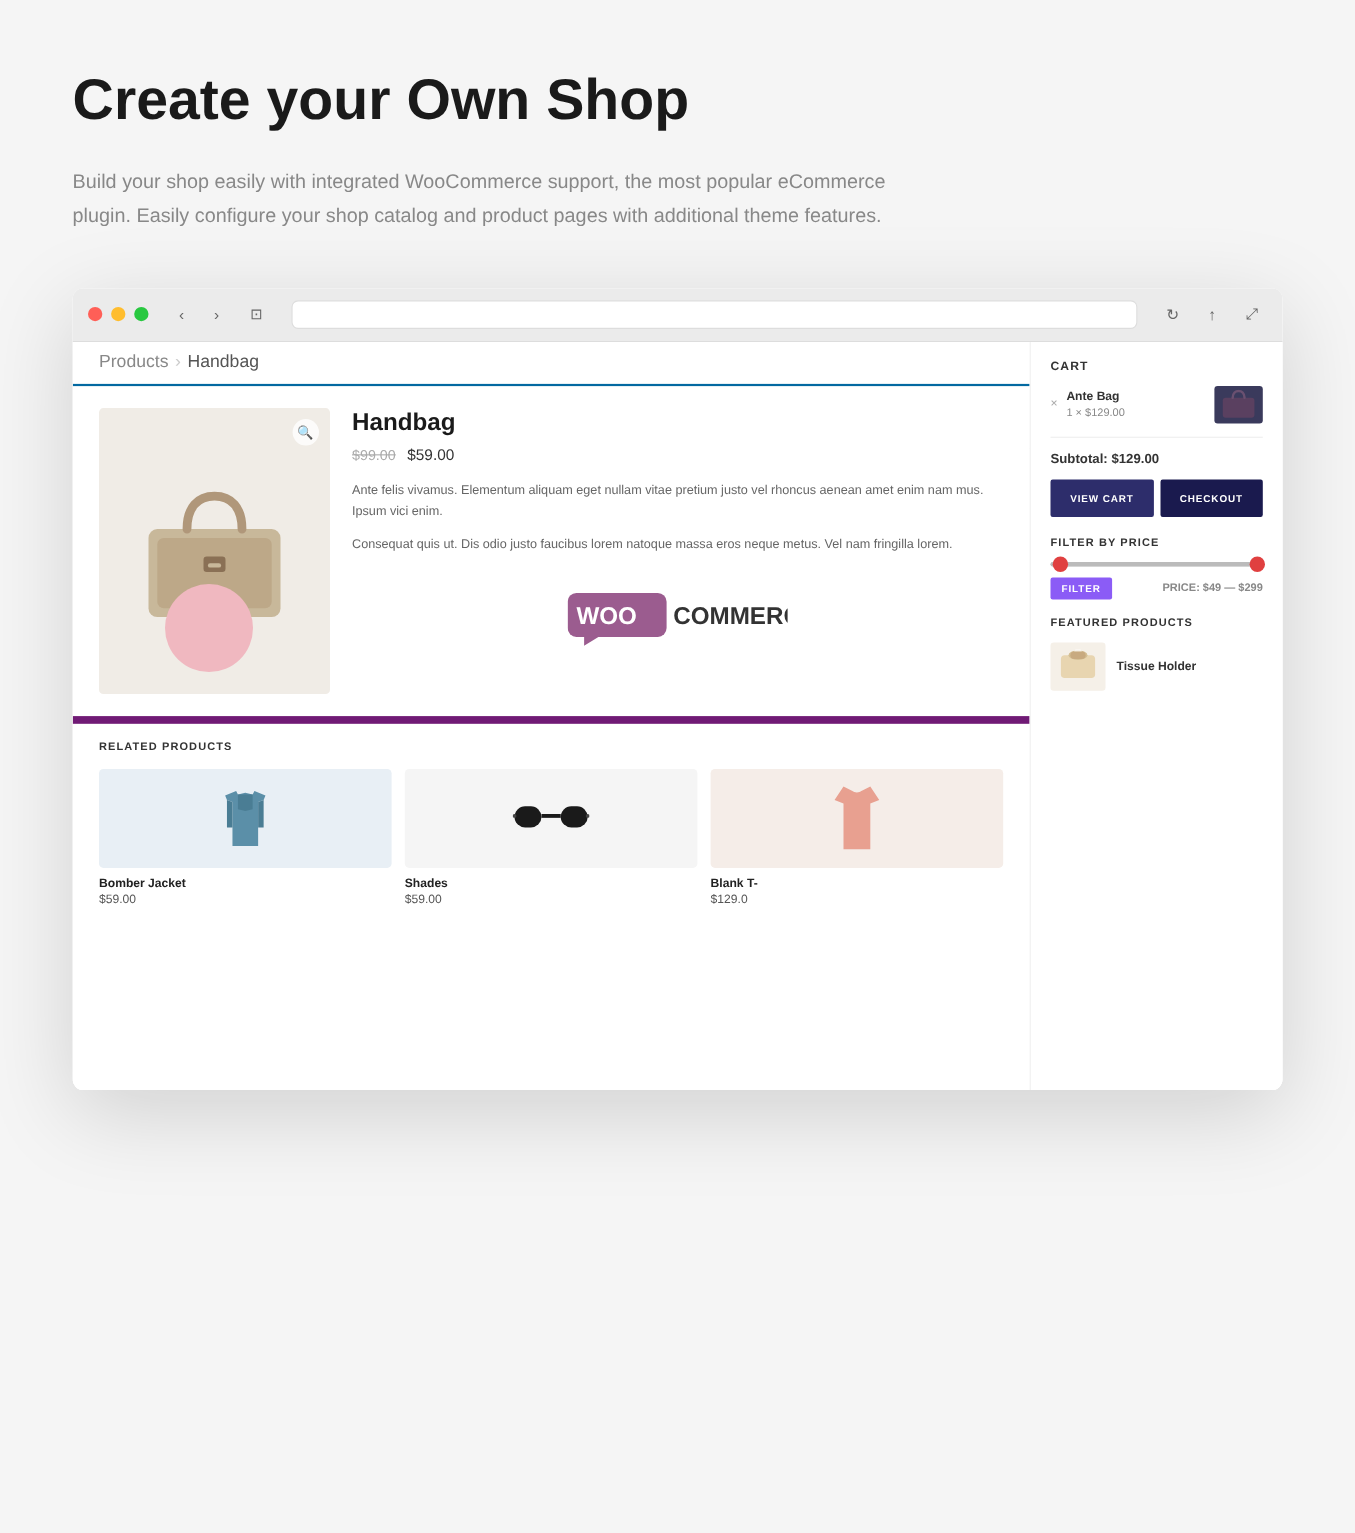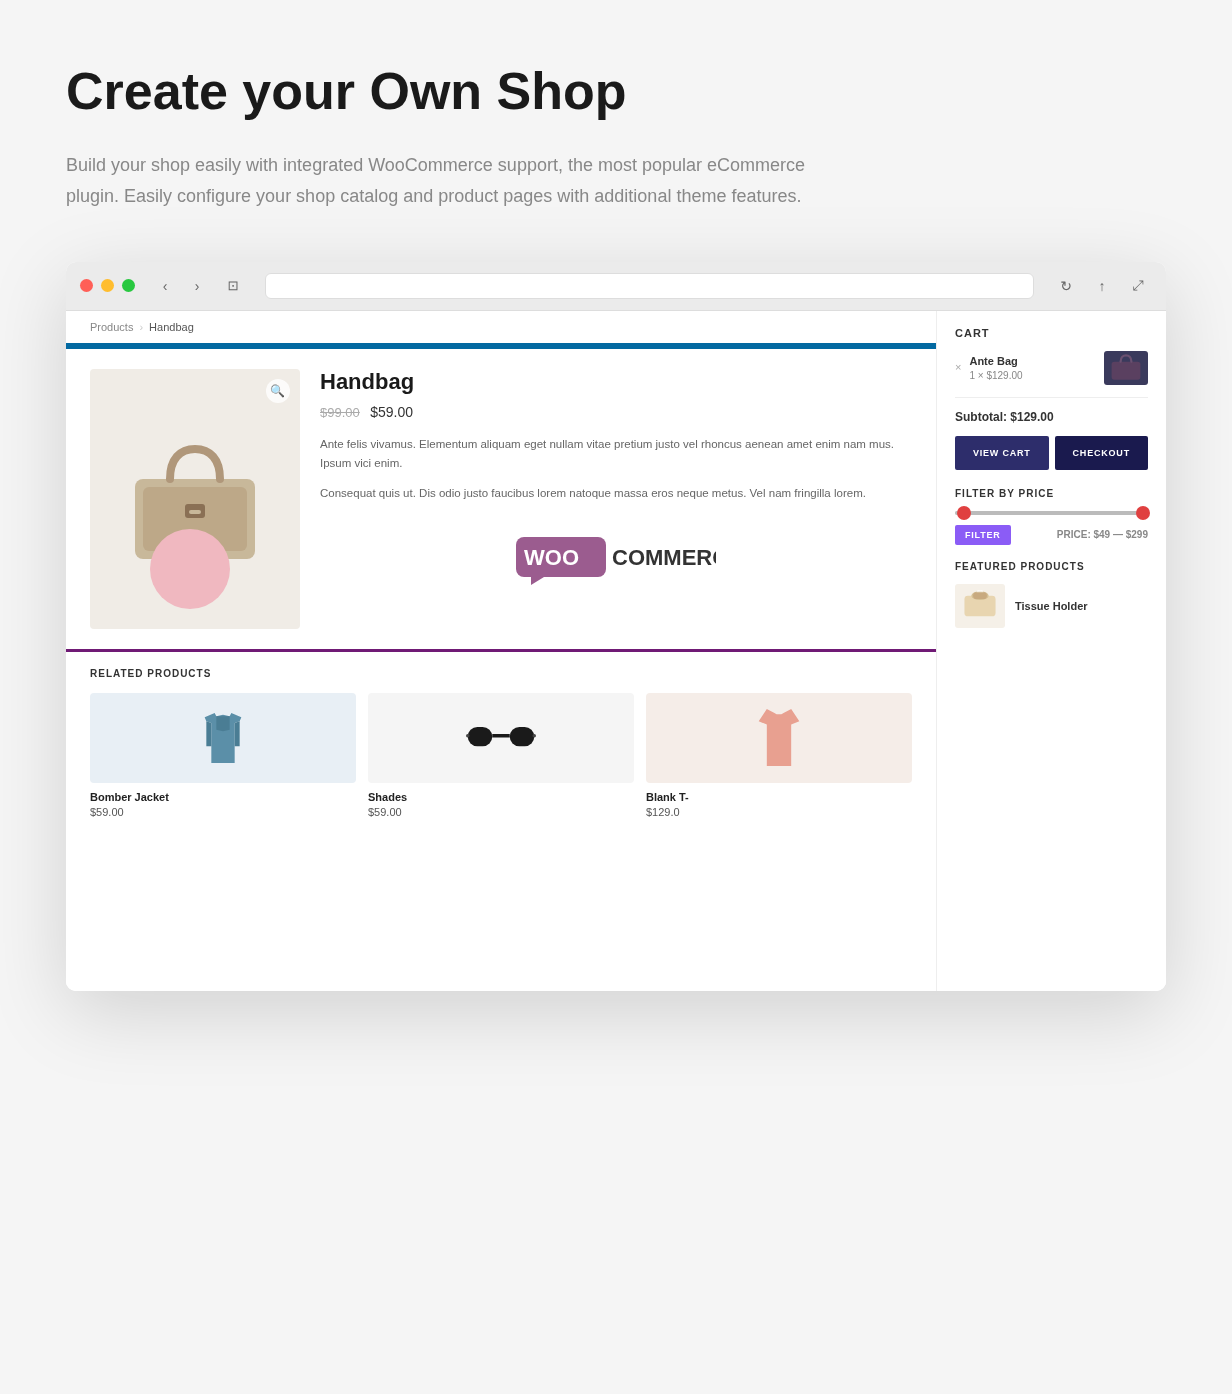--- a/index.html
+++ b/index.html
@@ -203,23 +203,23 @@
       left: 0;
       top: 0;
       right: 0;
       bottom: 0;
       background: #fff;
       z-index: 10;
     }
 
     .breadcrumb-bar {
       padding: 10px 24px;
-      font-size: 11px;
+      font-size: 16px;
       color: #aaa;
-      border-bottom: 6px solid #0369a1;
+      border-bottom: 2px solid #0369a1;
       display: flex;
       gap: 6px;
       align-items: center;
     }
 
     .breadcrumb-link {
       color: #888;
       text-decoration: none;
     }
 
@@ -518,21 +518,21 @@
 
     .featured-item-name {
       font-size: 11px;
       font-weight: 600;
       color: #333;
     }
 
     
     .related-section {
       padding: 16px 24px;
-      border-top: 3px solid #701a75;
+      border-top: 7px solid #701a75;
     }
 
     .related-title {
       font-size: 10px;
       font-weight: 700;
       color: #333;
       letter-spacing: 1px;
       text-transform: uppercase;
       margin-bottom: 14px;
     }

